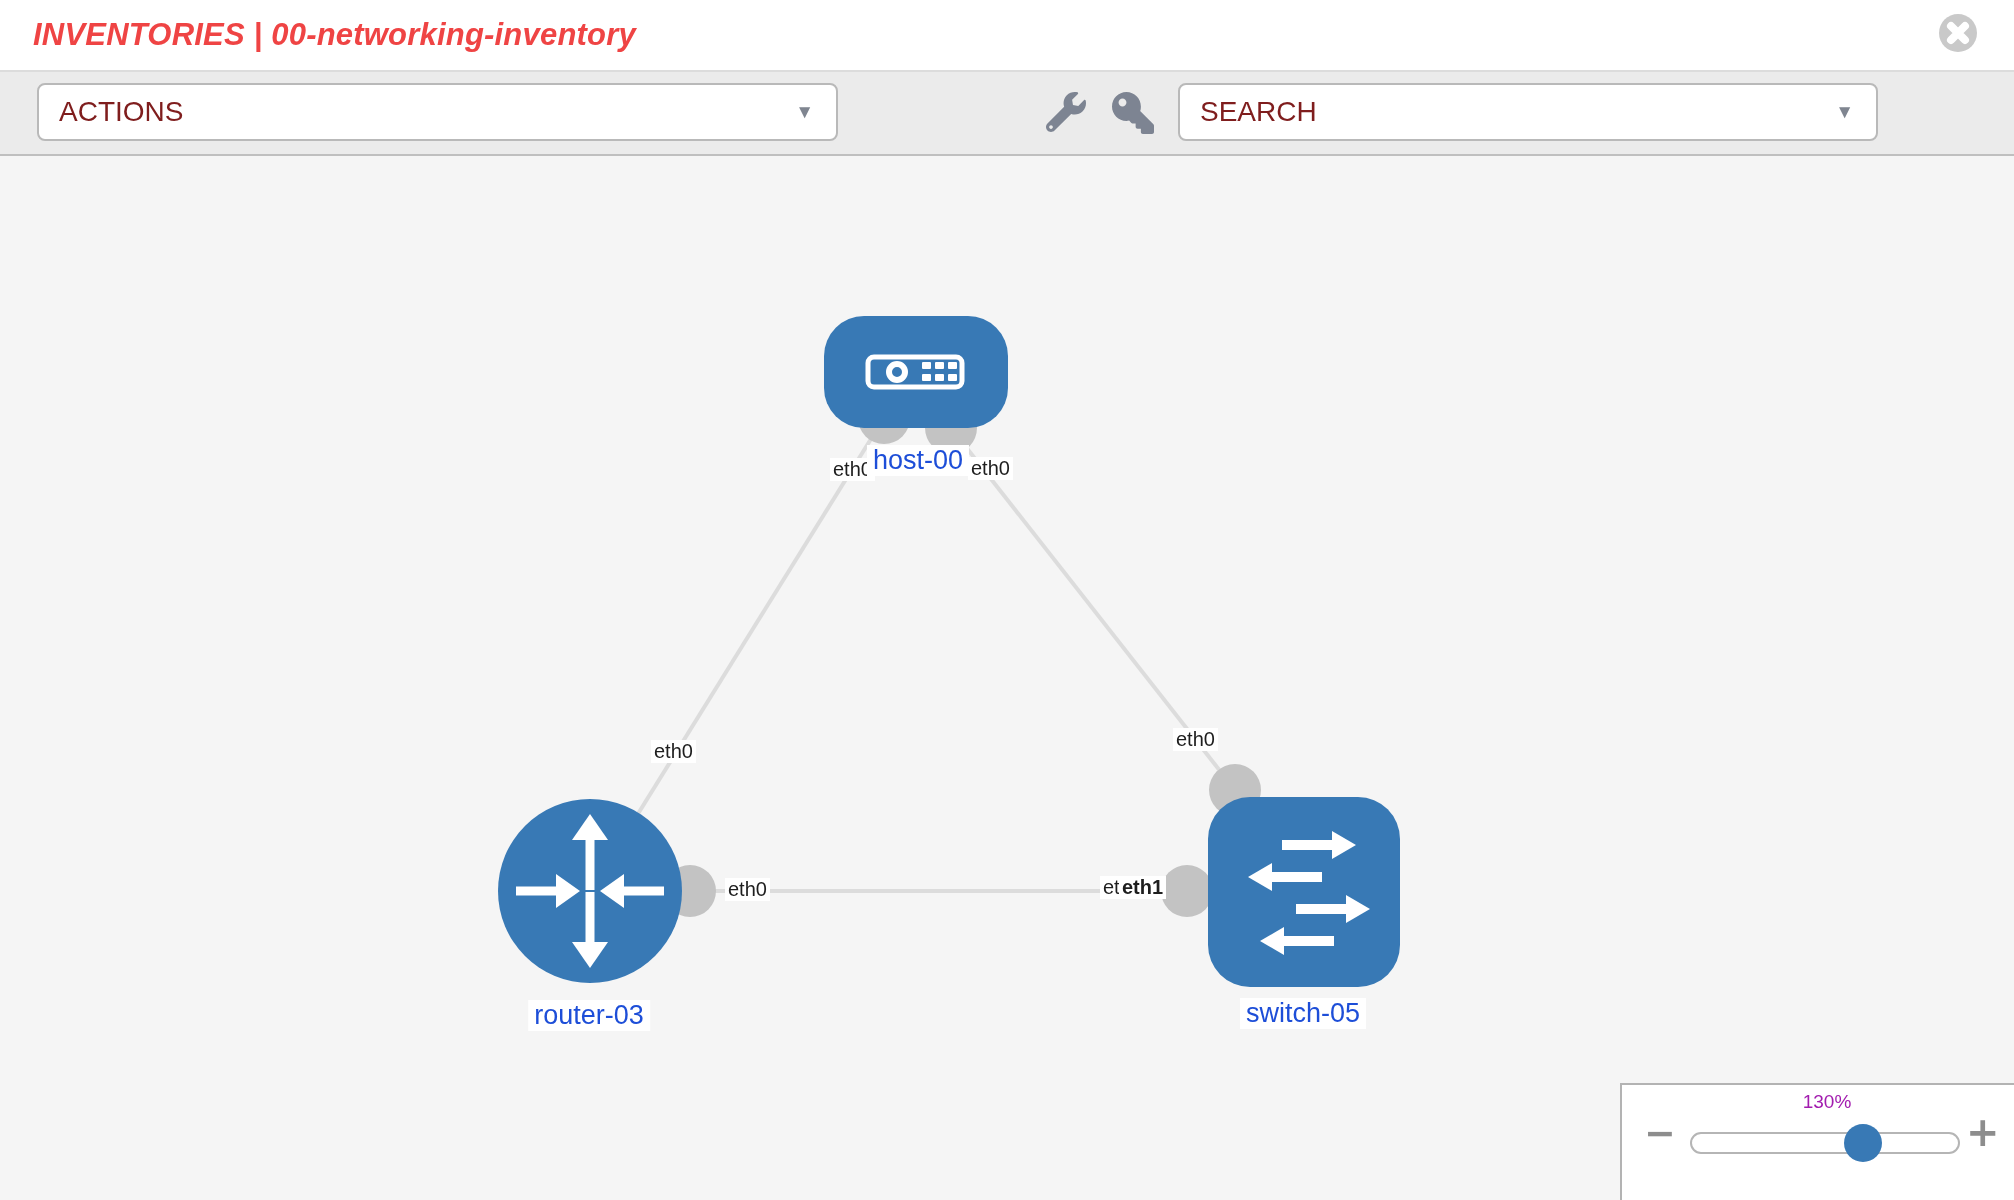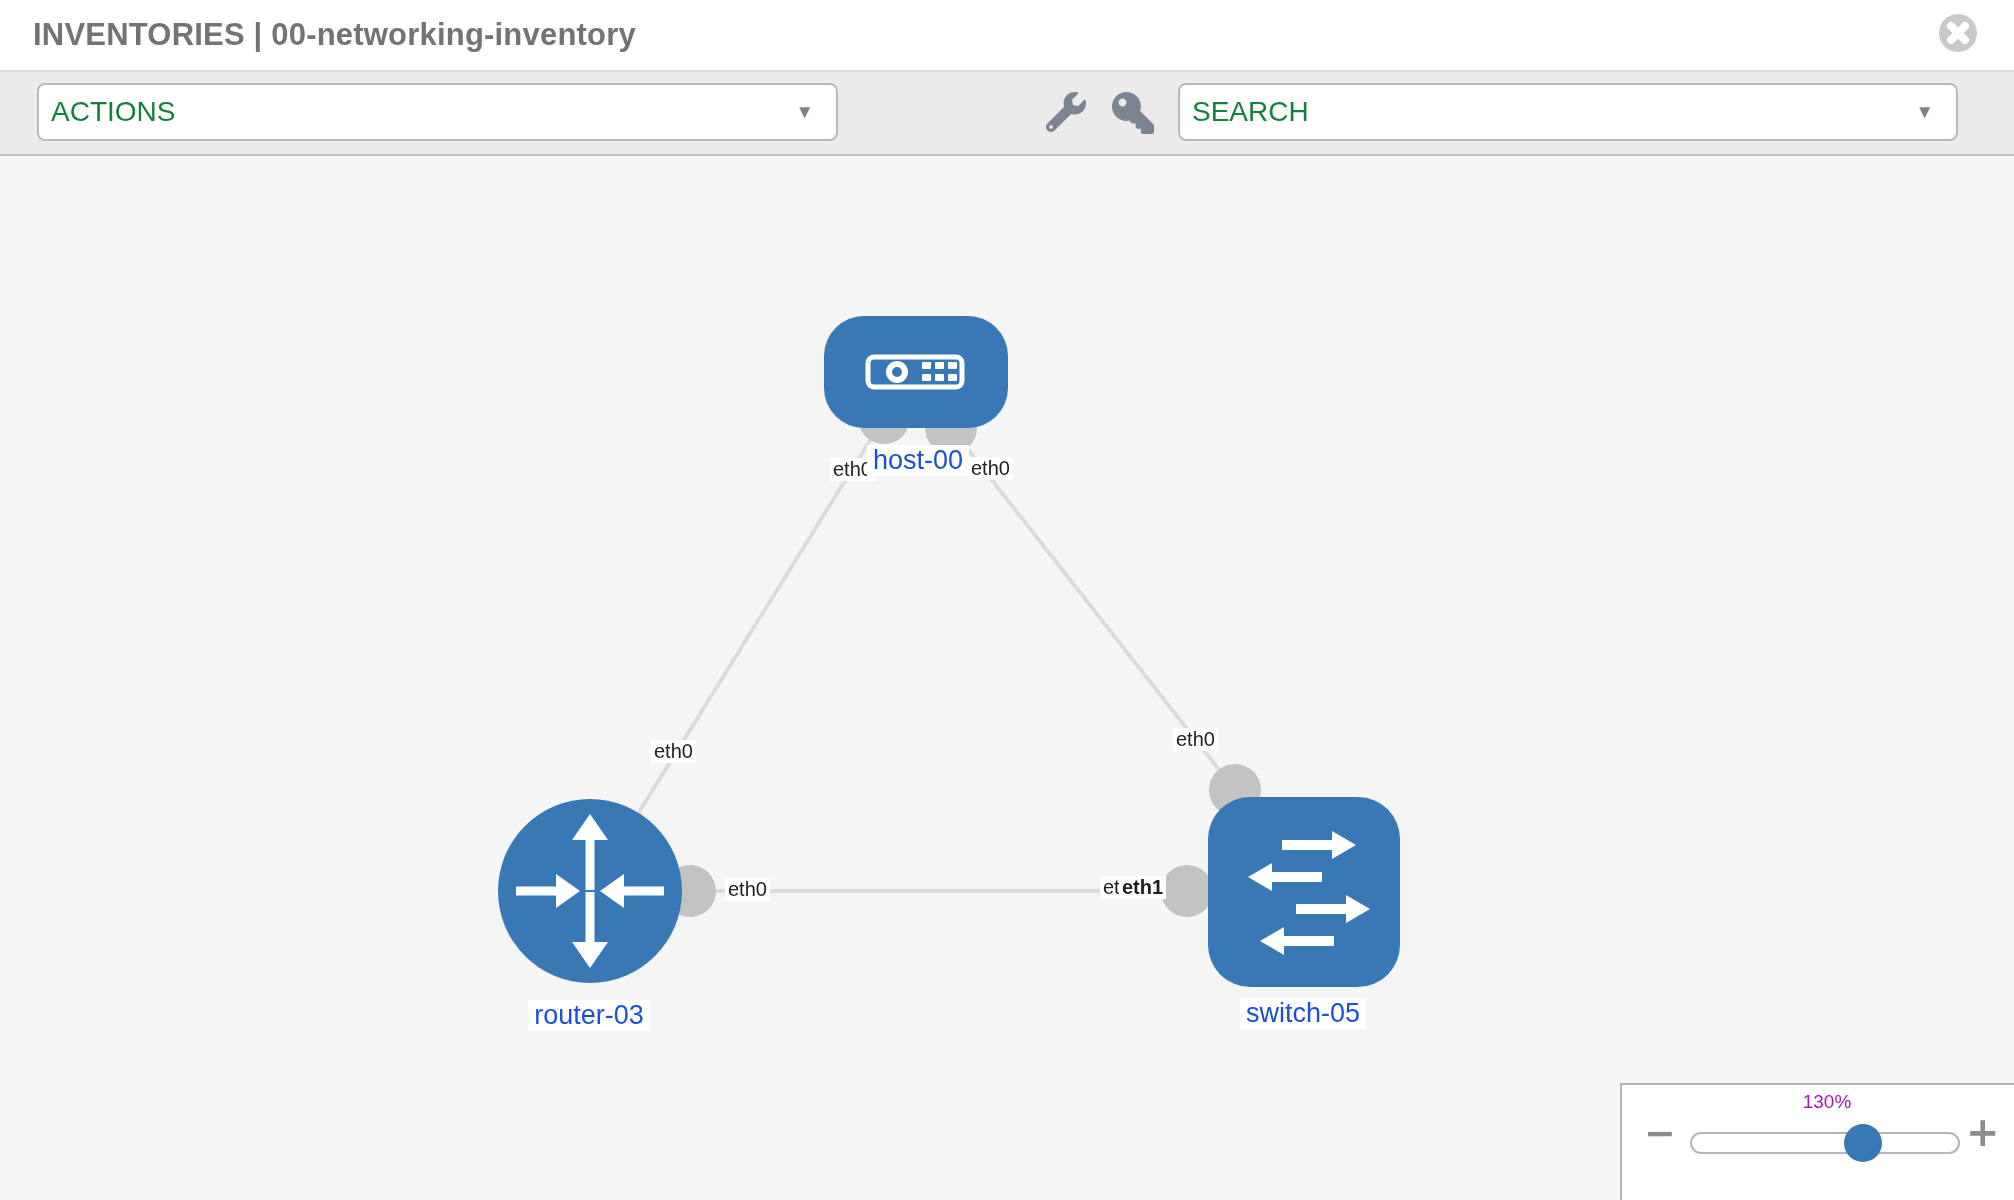--- a/index.html
+++ b/index.html
@@ -7,34 +7,34 @@
     width:2014px;height:1200px;overflow:hidden;position:relative;
     font-family:"Liberation Sans",sans-serif;background:#f5f5f5;
   }
   
   .header{
     position:absolute;left:0;top:0;width:2014px;height:72px;background:#ffffff;
     border-bottom:2px solid #dcdcdc;box-sizing:border-box;
   }
   .page-title{
     position:absolute;left:33px;top:0;height:70px;line-height:70px;
-    font-size:31px;font-weight:700;color:#737373;letter-spacing:0.2px;white-space:nowrap;
+    font-size:31px;font-weight:700;color:#ef4444;letter-spacing:0.2px;white-space:nowrap;font-style:italic;
   }
   .close-btn{position:absolute;left:1936px;top:11px;width:44px;height:44px;cursor:pointer;}
   
   .toolbar{
     position:absolute;left:0;top:72px;width:2014px;height:84px;background:#ebebeb;
     border-bottom:2px solid #bfbfbf;box-sizing:border-box;
   }
   .select-box{
     position:absolute;top:11px;height:58px;background:#ffffff;
     border:2px solid #b9b9b9;border-radius:8px;box-sizing:border-box;
   }
   .select-box .sel-text{
-    position:absolute;left:12px;top:0;line-height:54px;font-size:28px;color:#15803d;
+    position:absolute;left:20px;top:0;line-height:54px;font-size:28px;color:#7f1d1d;
   }
   .select-box .caret{
     position:absolute;right:22px;top:0;line-height:54px;font-size:19px;color:#7f8590;
   }
   .tool-icon{position:absolute;cursor:pointer;}
   
   .canvas{position:absolute;left:0;top:156px;width:2014px;height:1044px;background:#f5f5f5;}
   .graph-svg{position:absolute;left:0;top:0;}
   .iface-label{
     position:absolute;background:#ffffff;color:#1e1e1e;font-size:20px;
@@ -89,21 +89,21 @@
   <svg class="tool-icon" style="left:1046px;top:20px;" width="40" height="40" viewBox="0 0 512 512">
     <path fill="#7d8492" d="M507.73 109.1c-2.24-9.03-13.54-12.09-20.12-5.51l-74.36 74.36-67.88-11.31-11.31-67.88 74.36-74.36c6.62-6.62 3.43-17.9-5.66-20.16-47.38-11.74-99.55.91-136.58 37.93-39.64 39.64-50.55 97.1-34.05 147.2L18.74 402.76c-24.99 24.99-24.99 65.51 0 90.5 24.99 24.99 65.51 24.99 90.5 0l213.21-213.21c50.12 16.71 107.47 5.68 147.37-34.22 37.07-37.07 49.7-89.32 37.91-136.73zM64 472c-13.25 0-24-10.75-24-24 0-13.26 10.75-24 24-24s24 10.74 24 24c0 13.25-10.75 24-24 24z"></path>
   </svg>
 
   <svg class="tool-icon" style="left:1112px;top:20px;" width="42" height="42" viewBox="0 0 512 512">
     <g transform="scale(-1,1) translate(-512,0)">
       <path fill="#7d8492" d="M512 176.001C512 273.203 433.202 352 336 352c-11.22 0-22.19-1.062-32.827-3.069l-24.012 27.014A23.999 23.999 0 0 1 261.223 384H224v40c0 13.255-10.745 24-24 24h-40v40c0 13.255-10.745 24-24 24H24c-13.255 0-24-10.745-24-24v-78.059c0-6.365 2.529-12.47 7.029-16.971l161.802-161.802C162.281 219.107 160 197.312 160 176 160 78.798 238.797.001 335.999 0 433.488-.001 512 78.511 512 176.001zM336 128c0 26.51 21.49 48 48 48s48-21.49 48-48-21.49-48-48-48-48 21.49-48 48z"></path>
     </g>
   </svg>
 
-  <div class="select-box" style="left:1178px;width:780px;">
+  <div class="select-box" style="left:1178px;width:700px;">
     <span class="sel-text">SEARCH</span>
     <span class="caret">▼</span>
   </div>
 </div>
 
 <div class="canvas">
   <svg class="graph-svg" width="2014" height="1044" viewBox="0 0 2014 1044">
 
     <line x1="884" y1="262" x2="590" y2="735" stroke="#dcdcdc" stroke-width="4"></line>
     <line x1="951" y1="272" x2="1235" y2="634" stroke="#dcdcdc" stroke-width="4"></line>

